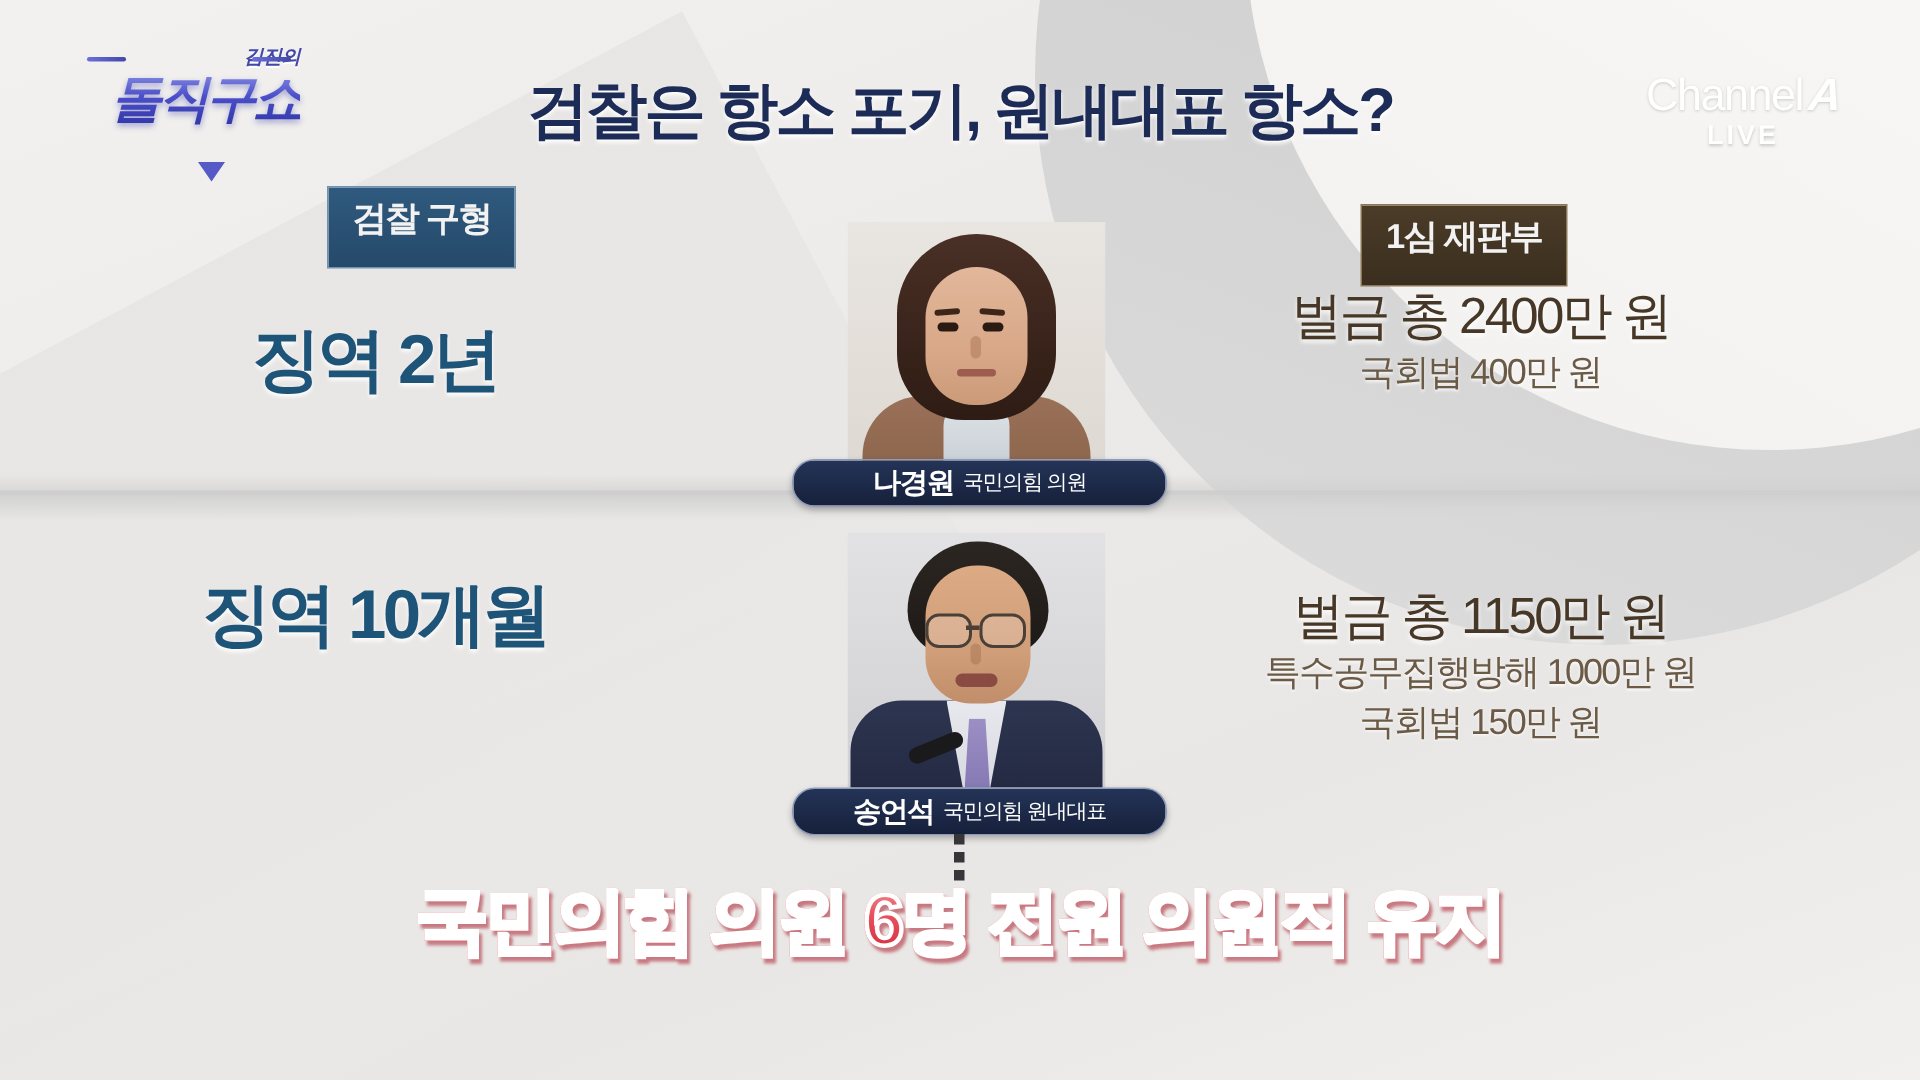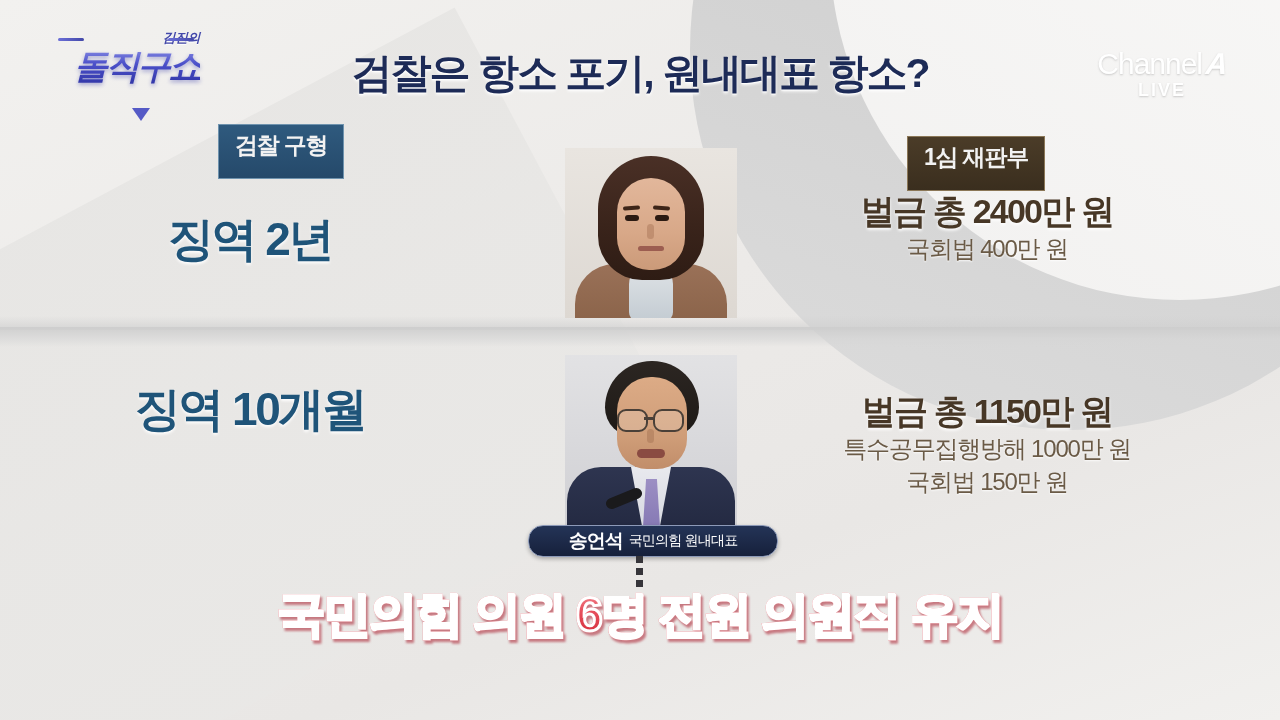--- a/index.html
+++ b/index.html
@@ -208,21 +208,21 @@
 
   .right-block {
     position: absolute;
     width: 430px;
     left: 772px;
     text-align: center;
     color: #4a3a26;
   }
   .right-block .total {
     font-size: 34px;
-    font-weight: 700;
+    font-weight: 400;
     letter-spacing: -1.8px;
     line-height: 42px;
     color: #473726;
     text-shadow: 0 2px 3px rgba(255,255,255,.95);
   }
   .right-block .detail {
     font-size: 24px;
     font-weight: 400;
     letter-spacing: -1.2px;
     line-height: 33px;
@@ -457,20 +457,24 @@
     <div class="w-hair"></div>
     <div class="w-face"></div>
     <div class="w-brow l"></div>
     <div class="w-brow r"></div>
     <div class="w-eye l"></div>
     <div class="w-eye r"></div>
     <div class="w-nose"></div>
     <div class="w-mouth"></div>
   </div>
 
+  <div class="nameplate nameplate-1">
+    <span class="person">나경원</span>
+    <span class="role">국민의힘 의원</span>
+  </div>
 
   <div class="right-block right-row1">
     <div class="total">벌금 총 2400만 원</div>
     <div class="detail">국회법 400만 원</div>
   </div>
 
   <div class="left-block left-row2">
     <div class="big">징역 10개월</div>
   </div>
 

